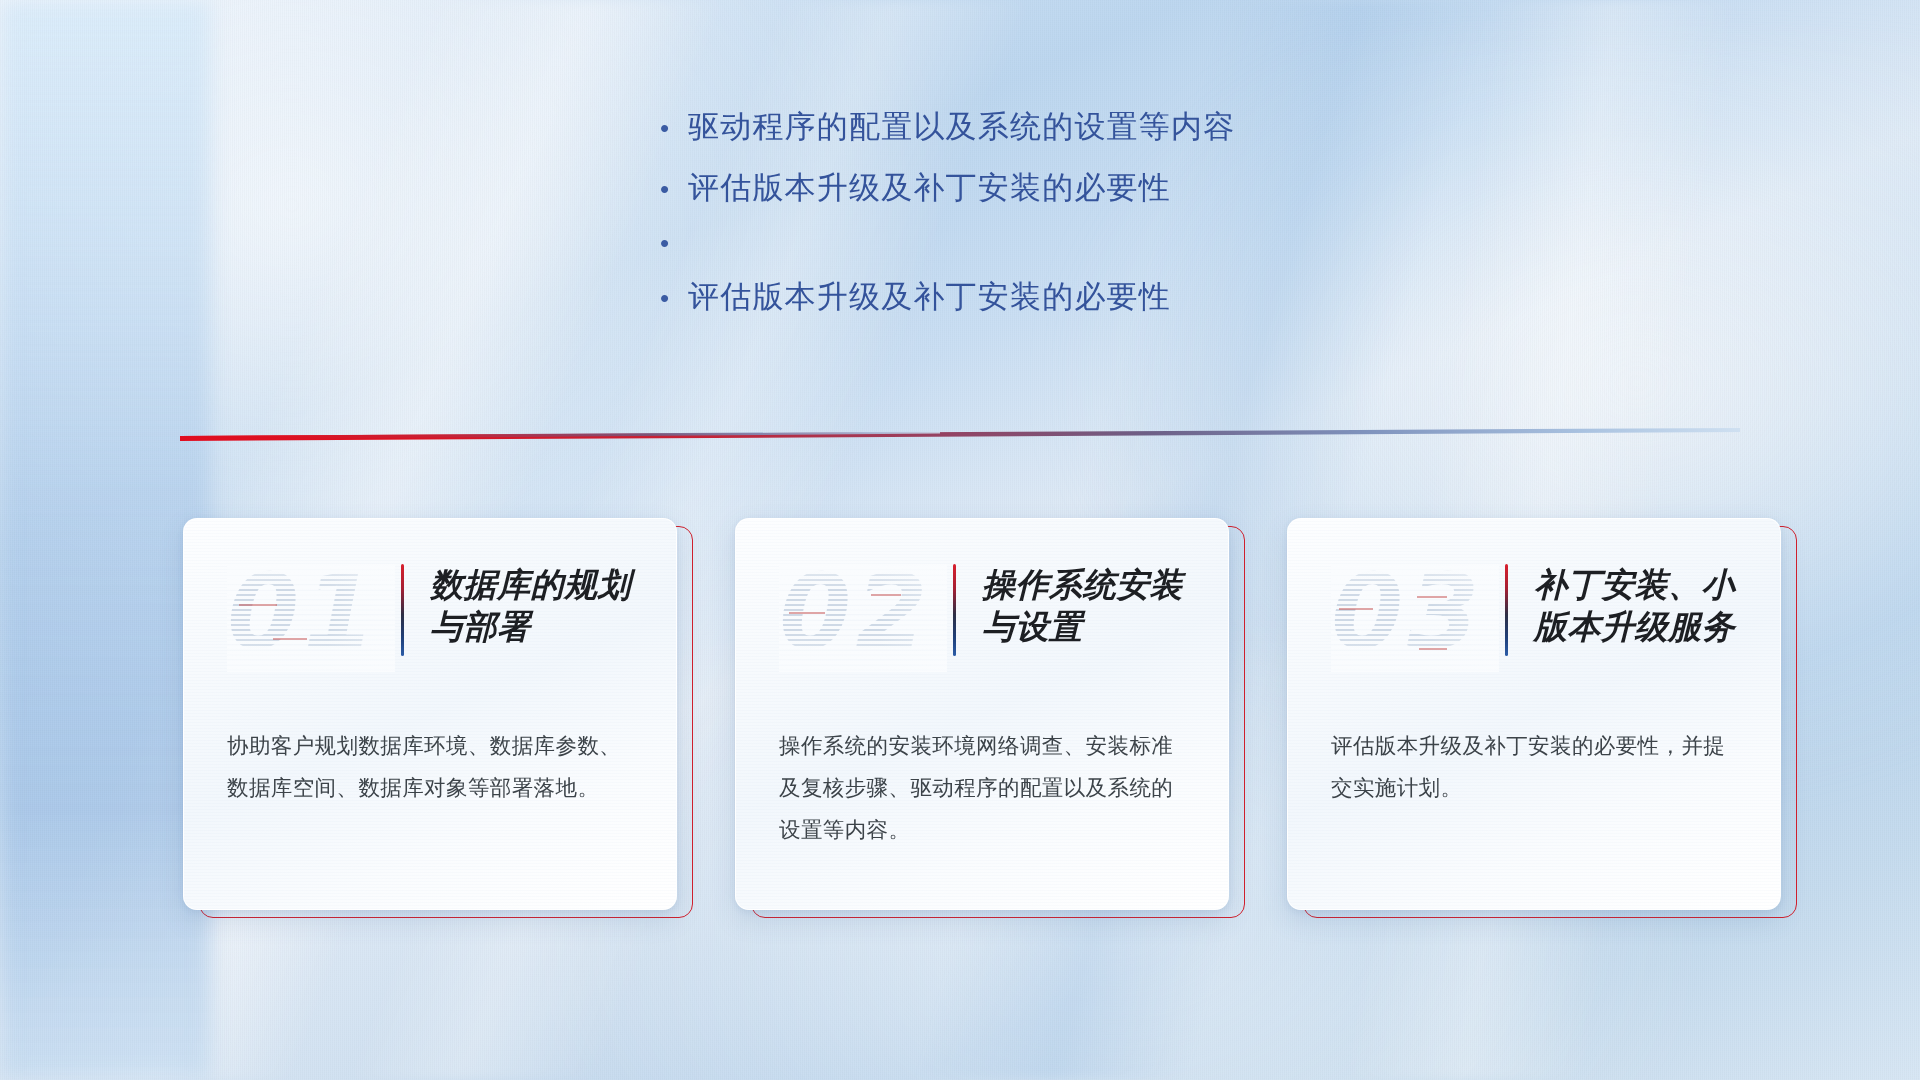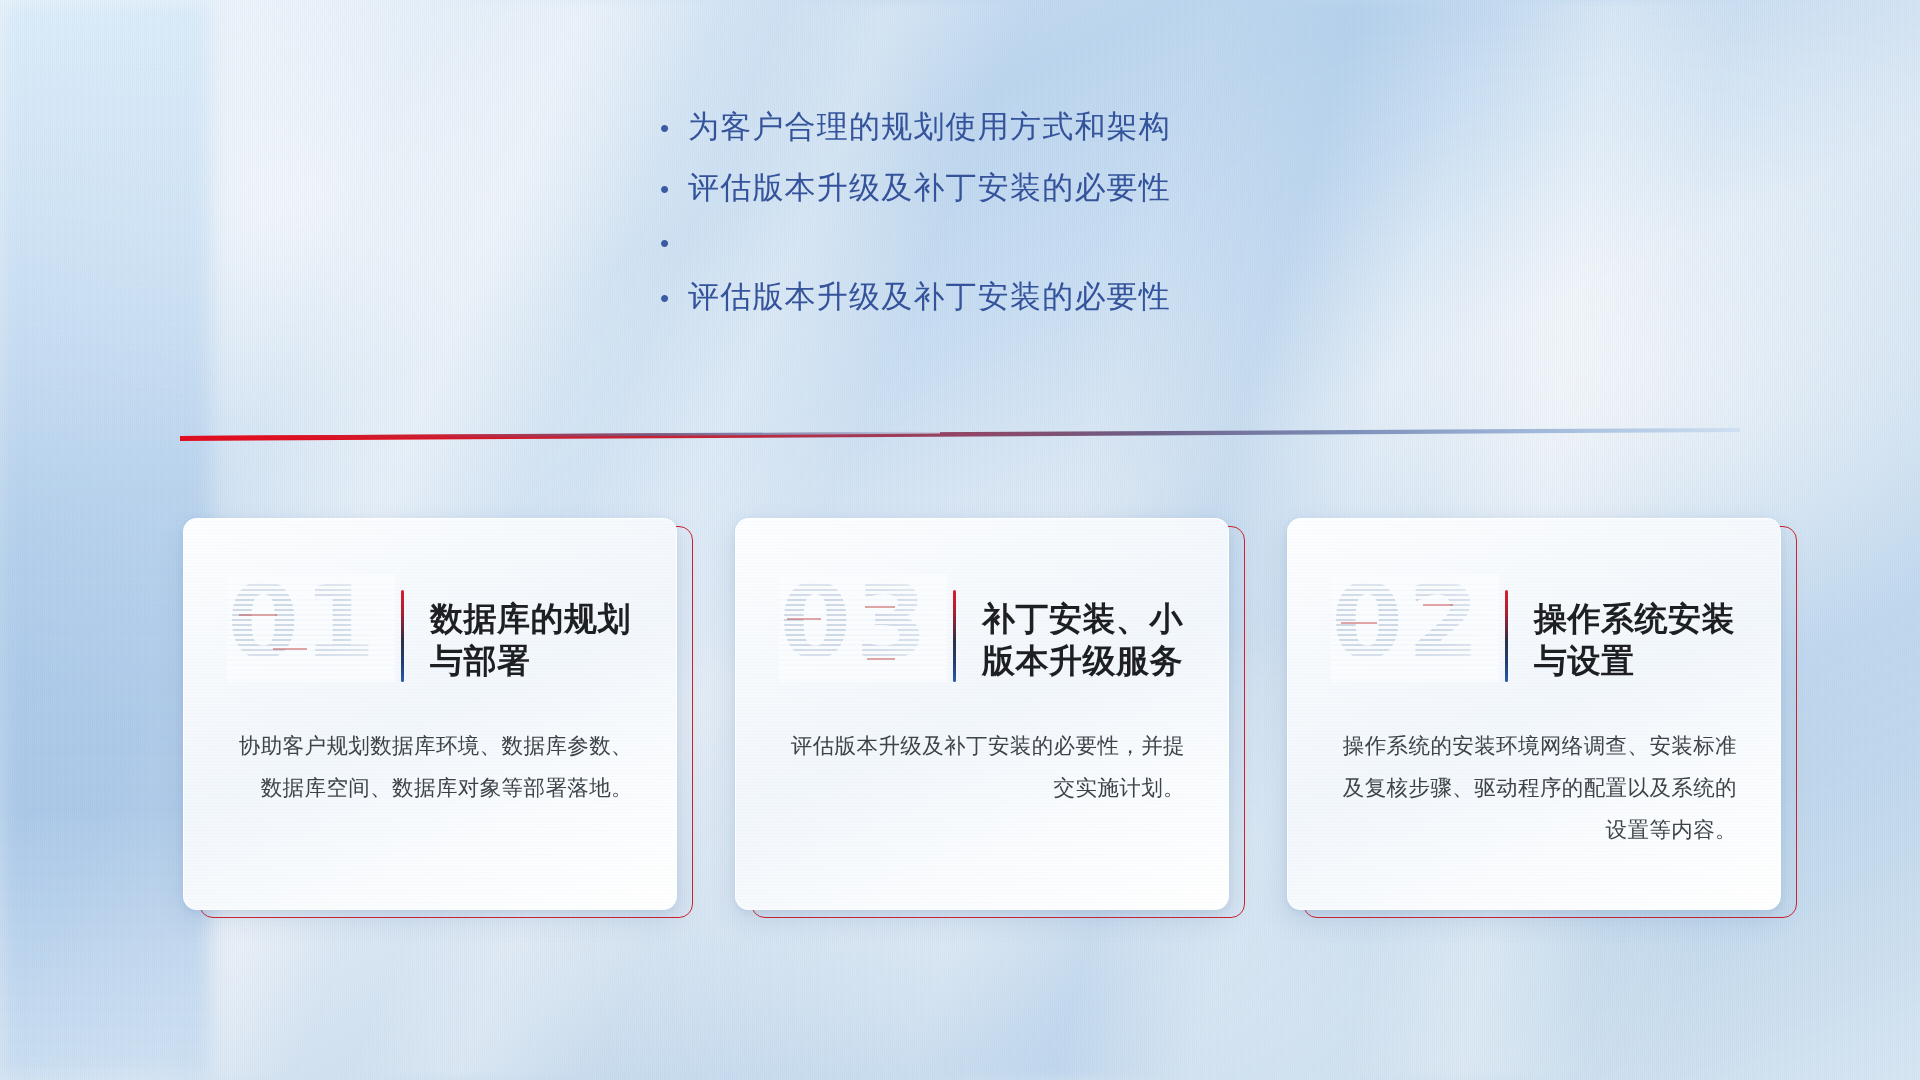--- a/index.html
+++ b/index.html
@@ -151,22 +151,23 @@
   .card-inner {
     position: relative;
     z-index: 2;
     height: 100%;
     display: flex;
     flex-direction: column;
   }
 
   .card-head {
     display: flex;
-    align-items: flex-end;
+    align-items: flex-start;
     height: 118px;
+    font-style: italic;
   }
   .card-num {
     position: relative;
     flex: 0 0 168px;
     height: 108px;
     overflow: hidden;
   }
   .card-num-glyph {
     position: absolute;
     left: 0; top: -6px;
@@ -214,39 +215,38 @@
     line-height: 1.28;
     color: #1d1f23;
     letter-spacing: 0.5px;
   }
   .card-body {
     margin-top: 44px;
     font-size: 21.5px;
     line-height: 1.95;
     color: #3c4349;
     letter-spacing: 0.4px;
-    text-align: right;
   }
 </style>
 </head>
 <body>
 
 <div class="slide">
 
   <div class="bg-glow-a"></div>
   <div class="bg-glow-b"></div>
   <div class="bg-glow-c"></div>
   <div class="bg-streaks"></div>
   <div class="bg-left-tint"></div>
   <div class="bg-noise"></div>
 
   <div class="bullets">
     <div class="bullet-row">
       <span class="bullet-dot">•</span>
-      <span class="bullet-text">为客户合理的规划使用方式和架构</span>
+      <span class="bullet-text">驱动程序的配置以及系统的设置等内容</span>
     </div>
     <div class="bullet-row">
       <span class="bullet-dot">•</span>
       <span class="bullet-text">评估版本升级及补丁安装的必要性</span>
     </div>
     <div class="bullet-row">
       <span class="bullet-dot">•</span>
     </div>
     <div class="bullet-row">
       <span class="bullet-dot">•</span>
@@ -293,47 +293,47 @@
         <div class="card-body">协助客户规划数据库环境、数据库参数、数据库空间、数据库对象等部署落地。</div>
       </div>
     </div>
 
     <div class="card">
       <div class="card-accent"></div>
       <div class="card-face"></div>
       <div class="card-inner">
         <div class="card-head">
           <div class="card-num">
+            <div class="card-num-glyph base">02</div>
+            <div class="card-num-mask"></div>
+            <div class="card-num-fade"></div>
+            <div class="card-num-tick" style="left:10px; top:48px; width:36px;"></div>
+            <div class="card-num-tick" style="left:92px; top:30px; width:30px;"></div>
+          </div>
+          <div class="card-vbar"></div>
+          <div class="card-title">操作系统安装与设置</div>
+        </div>
+        <div class="card-body">操作系统的安装环境网络调查、安装标准及复核步骤、驱动程序的配置以及系统的设置等内容。</div>
+      </div>
+    </div>
+
+    <div class="card">
+      <div class="card-accent"></div>
+      <div class="card-face"></div>
+      <div class="card-inner">
+        <div class="card-head">
+          <div class="card-num">
             <div class="card-num-glyph base">03</div>
             <div class="card-num-mask"></div>
             <div class="card-num-fade"></div>
             <div class="card-num-tick" style="left:8px;  top:44px; width:34px;"></div>
             <div class="card-num-tick" style="left:86px; top:32px; width:30px;"></div>
             <div class="card-num-tick" style="left:88px; top:84px; width:28px;"></div>
           </div>
           <div class="card-vbar"></div>
           <div class="card-title">补丁安装、小版本升级服务</div>
         </div>
         <div class="card-body">评估版本升级及补丁安装的必要性，并提交实施计划。</div>
       </div>
     </div>
 
-    <div class="card">
-      <div class="card-accent"></div>
-      <div class="card-face"></div>
-      <div class="card-inner">
-        <div class="card-head">
-          <div class="card-num">
-            <div class="card-num-glyph base">02</div>
-            <div class="card-num-mask"></div>
-            <div class="card-num-fade"></div>
-            <div class="card-num-tick" style="left:10px; top:48px; width:36px;"></div>
-            <div class="card-num-tick" style="left:92px; top:30px; width:30px;"></div>
-          </div>
-          <div class="card-vbar"></div>
-          <div class="card-title">操作系统安装与设置</div>
-        </div>
-        <div class="card-body">操作系统的安装环境网络调查、安装标准及复核步骤、驱动程序的配置以及系统的设置等内容。</div>
-      </div>
-    </div>
-
   </div>
 </div>
 
 </body></html>

